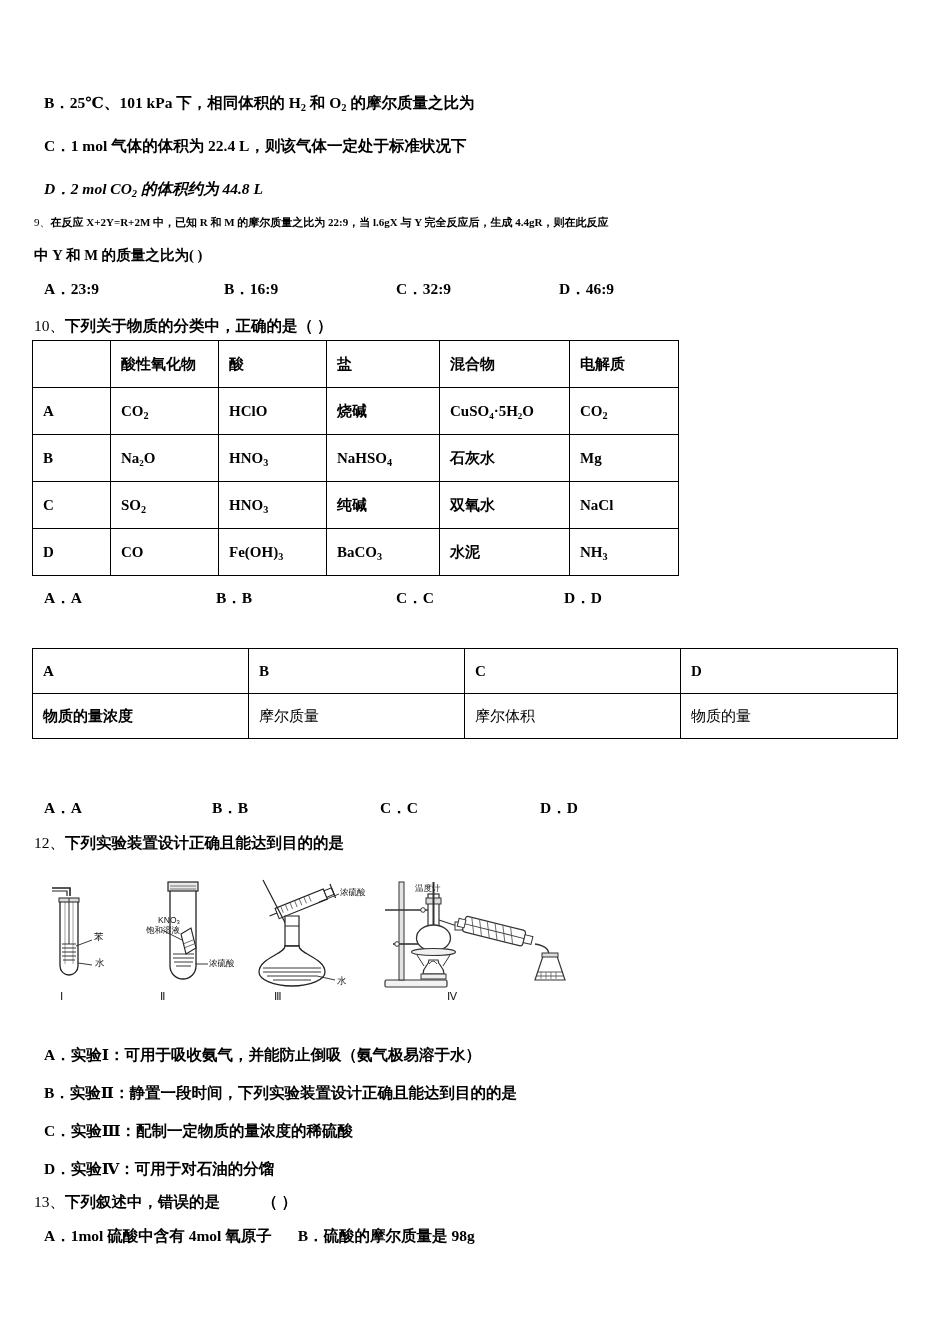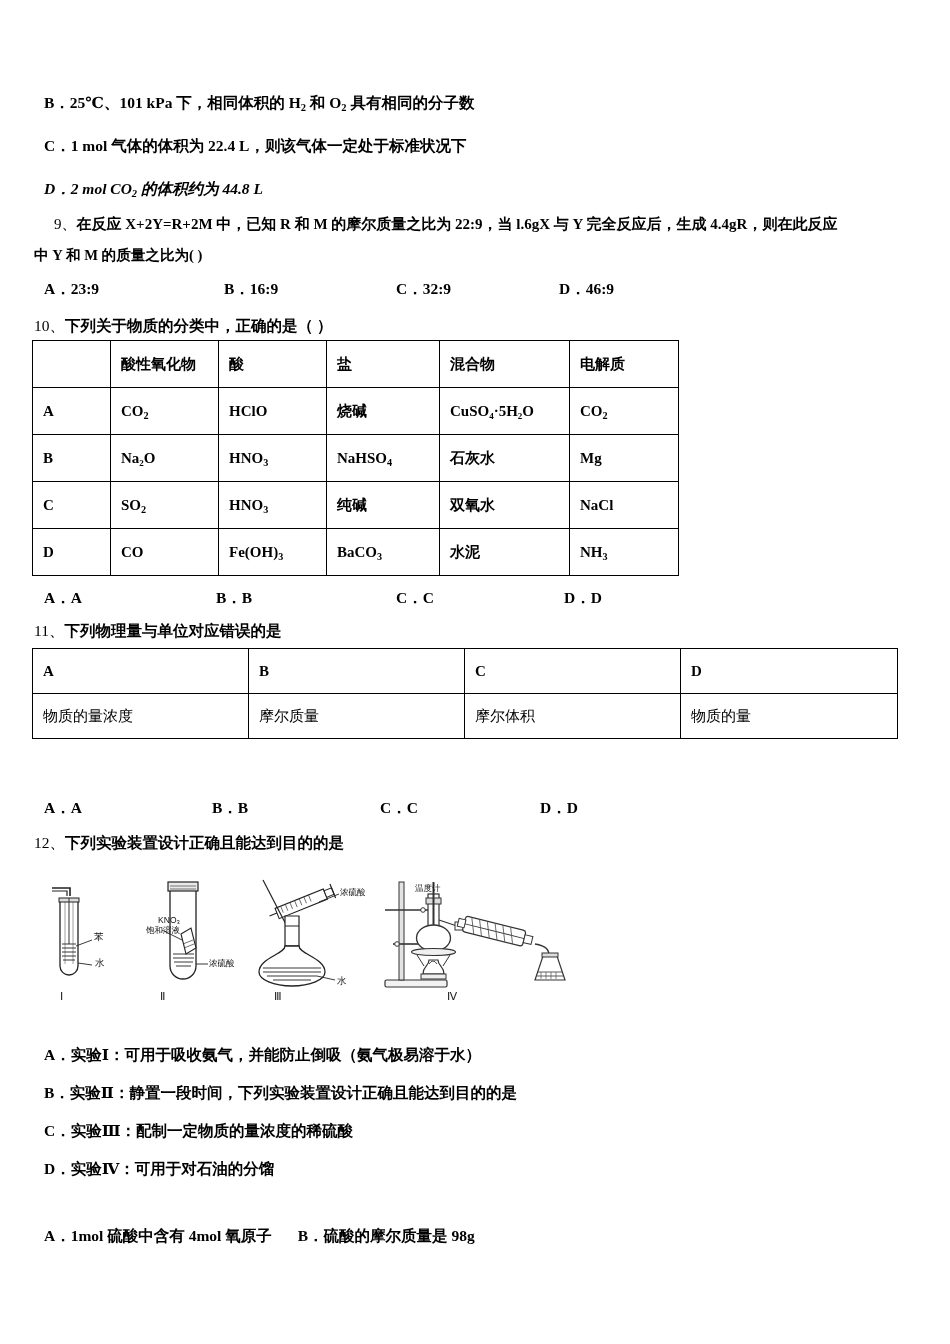--- a/index.html
+++ b/index.html
@@ -108,32 +108,32 @@
     white-space: nowrap;
     line-height: 1.15;
   }
 </style>
 </head>
 <body>
 
 <div class="page">
 
   <div class="line bold" style="left:44px; top:95px;">
-    <span>B．</span><span>25℃、101 kPa 下，相同体积的 H</span><sub>2</sub><span> 和 O</span><sub>2</sub><span> 具有相同的分子数</span>
+    <span>B．</span><span>25℃、101 kPa 下，相同体积的 H</span><sub>2</sub><span> 和 O</span><sub>2</sub><span> 的摩尔质量之比为</span>
   </div>
 
   <div class="line bold" style="left:44px; top:138px;">
     <span>C．</span><span>1 mol 气体的体积为 22.4 L，则该气体一定处于标准状况下</span>
   </div>
 
   <div class="line bold" style="left:44px; top:181px;font-style:italic;">
     <span>D．</span><span>2 mol CO</span><sub>2</sub><span> 的体积约为 44.8 L</span>
   </div>
 
-  <div class="qline" style="left:34px; top:215px; font-size:15px;margin-left:20px;">
+  <div class="qline" style="left:34px; top:215px; font-size:11px;">
     <span class="qnum">9、</span><span>在反应 X+2Y=R+2M 中，已知 R 和 M 的摩尔质量之比为 22:9，当 l.6gX 与 Y 完全反应后，生成 4.4gR，则在此反应</span>
   </div>
   <div class="qline" style="left:34px; top:246px; font-size:14.6px;">
     <span>中 Y 和 M 的质量之比为(    )</span>
   </div>
 
   <div class="optrow" style="left:44px; top:279px;">
     <span class="slot" style="width:180px;"><span class="opt-label">A．</span><span>23:9</span></span><span class="slot" style="width:172px;"><span class="opt-label">B．</span><span>16:9</span></span><span class="slot" style="width:163px;"><span class="opt-label">C．</span><span>32:9</span></span><span class="slot"><span class="opt-label">D．</span><span>46:9</span></span>
   </div>
 
@@ -191,40 +191,37 @@
         <td><span>水泥</span><sub></sub></td>
         <td><span>NH</span><sub>3</sub></td>
       </tr>
     </tbody>
   </table>
 
   <div class="optrow" style="left:44px; top:588px;">
     <span class="slot" style="width:172px;"><span class="opt-label">A．</span><span>A</span></span><span class="slot" style="width:180px;"><span class="opt-label">B．</span><span>B</span></span><span class="slot" style="width:168px;"><span class="opt-label">C．</span><span>C</span></span><span class="slot"><span class="opt-label">D．</span><span>D</span></span>
   </div>
 
-  <div class="qline" style="left:34px; top:621px;">
-    <span class="qnum">11、</span><span>下列物理量与单位对应错误的是</span>
-  </div>
 
   <table class="grid" id="table-units">
     <colgroup>
       <col style="width:216px">
       <col style="width:216px">
       <col style="width:216px">
       <col style="width:217px">
     </colgroup>
     <tbody>
       <tr>
         <td>A</td>
         <td>B</td>
         <td>C</td>
         <td>D</td>
       </tr>
       <tr>
-        <td style="font-weight:normal;">物质的量浓度</td>
+        <td style="font-weight:bold;">物质的量浓度</td>
         <td style="font-weight:normal;">摩尔质量</td>
         <td style="font-weight:normal;">摩尔体积</td>
         <td style="font-weight:normal;">物质的量</td>
       </tr>
     </tbody>
   </table>
 
   <div class="optrow" style="left:44px; top:798px;">
     <span class="slot" style="width:168px;"><span class="opt-label">A．</span><span>A</span></span><span class="slot" style="width:168px;"><span class="opt-label">B．</span><span>B</span></span><span class="slot" style="width:160px;"><span class="opt-label">C．</span><span>C</span></span><span class="slot"><span class="opt-label">D．</span><span>D</span></span>
   </div>
@@ -402,17 +399,20 @@
   <div class="line bold" style="left:44px; top:1085px;">
     <span>B．</span><span>实验Ⅱ：静置一段时间，下列实验装置设计正确且能达到目的的是</span>
   </div>
   <div class="line bold" style="left:44px; top:1123px;">
     <span>C．</span><span>实验Ⅲ：配制一定物质的量浓度的稀硫酸</span>
   </div>
   <div class="line bold" style="left:44px; top:1161px;">
     <span>D．</span><span>实验Ⅳ：可用于对石油的分馏</span>
   </div>
 
+  <div class="qline" style="left:34px; top:1192px;">
+    <span class="qnum">13、</span><span>下列叙述中，错误的是</span><span style="padding-left:42px;">（        ）</span>
+  </div>
   <div class="line bold" style="left:44px; top:1228px;">
     <span><span>A．</span><span>1mol 硫酸中含有 4mol 氧原子</span></span><span style="display:inline-block; width:26px;"></span><span><span>B．</span><span>硫酸的摩尔质量是 98g</span></span>
   </div>
 
 </div>
 
 </body></html>

